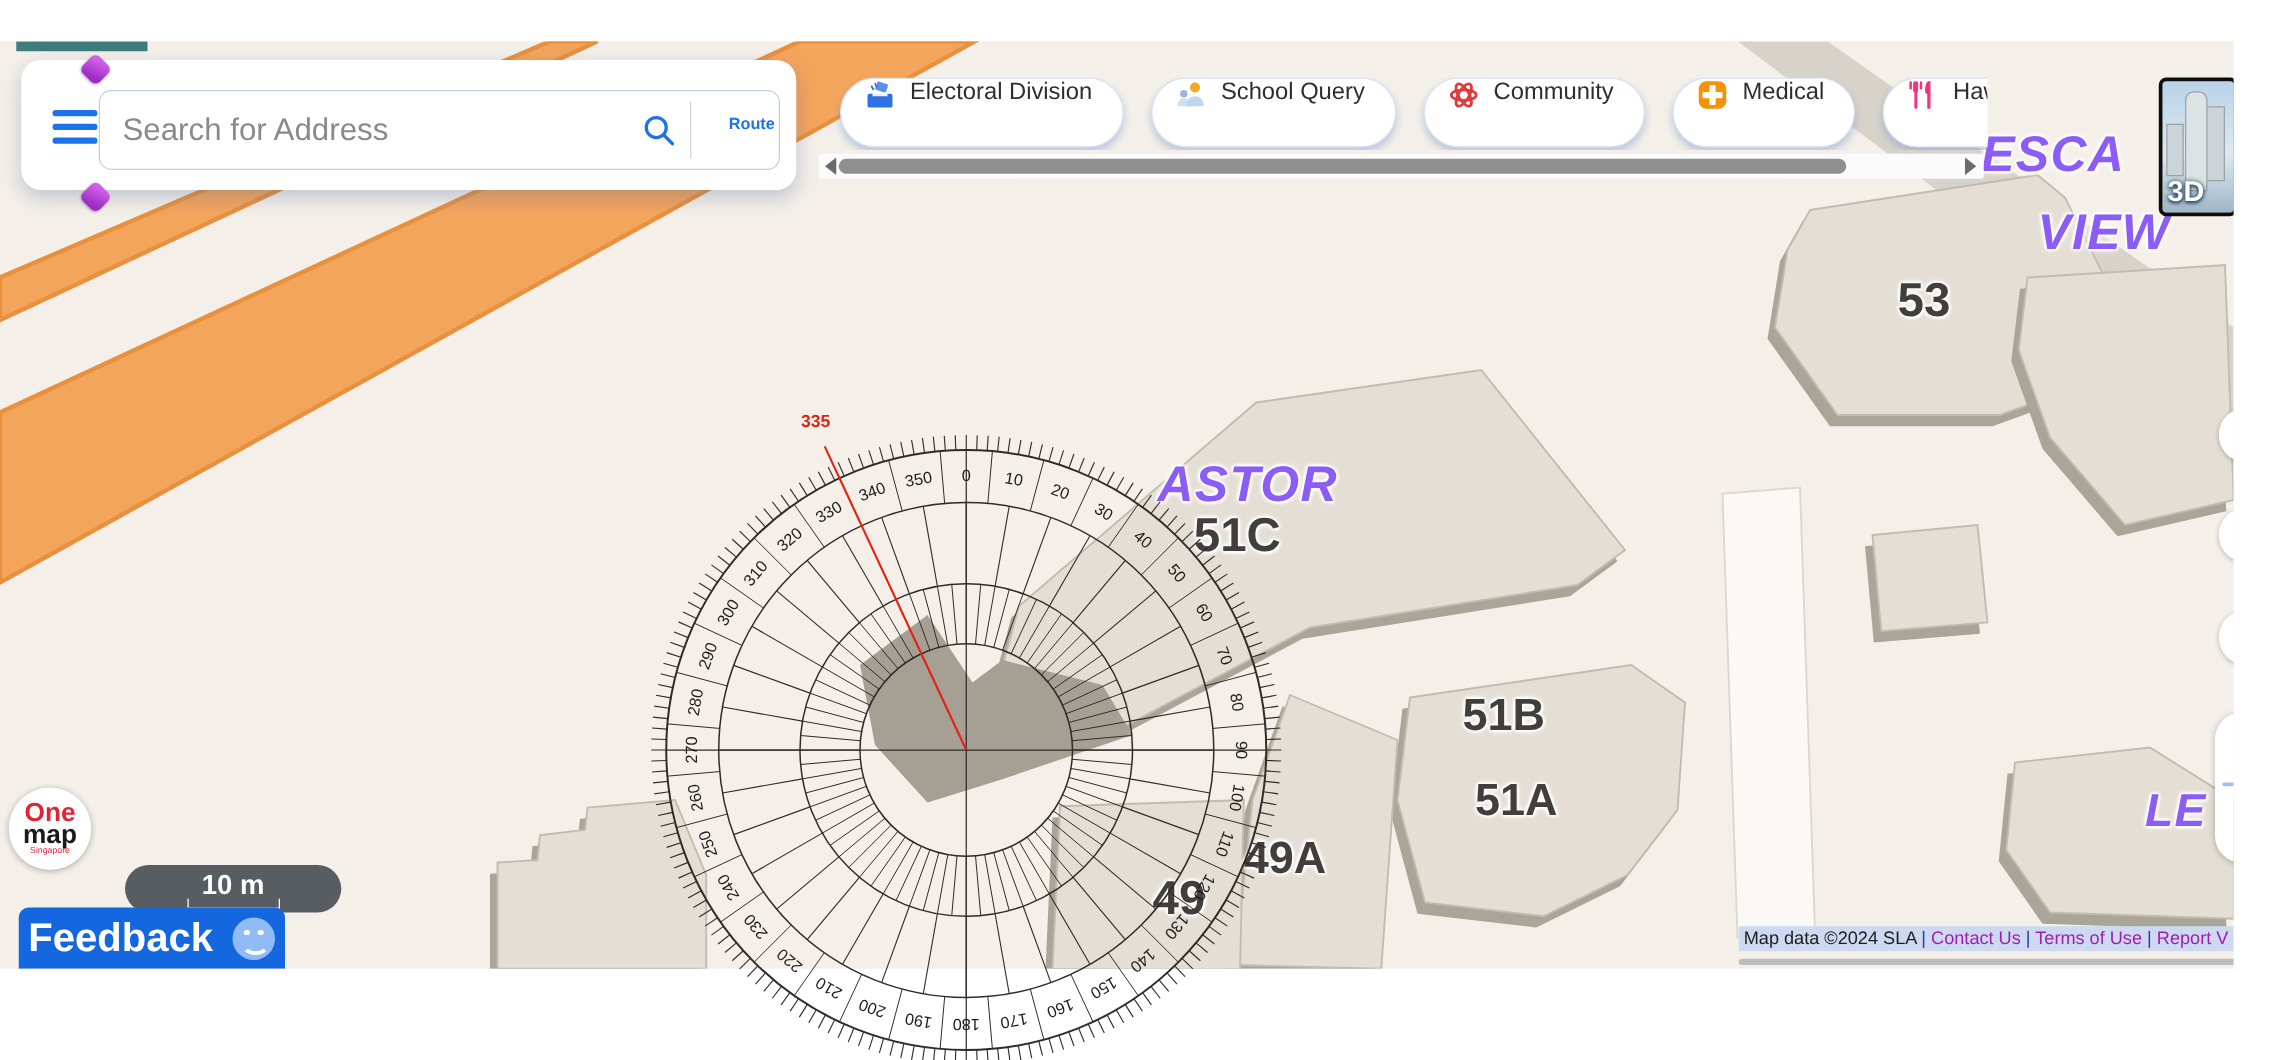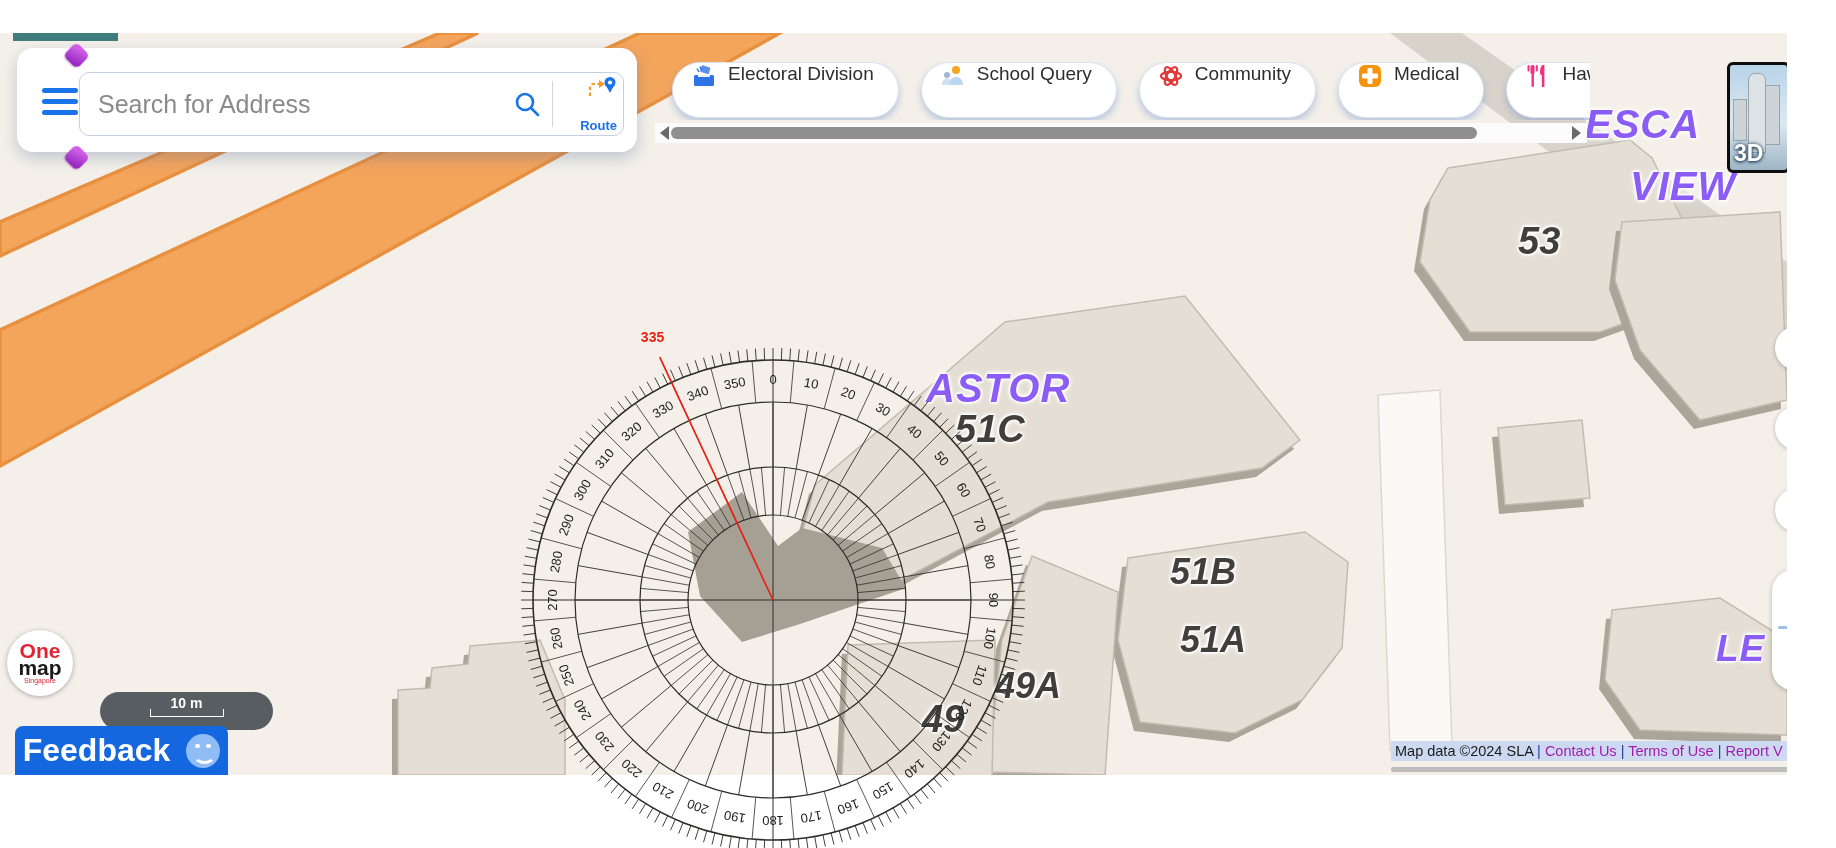--- a/index.html
+++ b/index.html
@@ -9,39 +9,39 @@
   
   .gov-banner{position:absolute;left:0;top:8px;width:1787px;height:24px;background:#f1f1f1;
     border-bottom:1px solid #e3e3e3;display:flex;align-items:center;justify-content:center;gap:8px;}
   .gov-banner span{font-size:16px;color:#4a4a4a;}
 
   
   .map-area{position:absolute;left:0;top:33px;width:1787px;height:742px;background:#f4f0e9;overflow:hidden;}
   .map-svg{position:absolute;left:0;top:0;}
 
   .map-label{position:absolute;font-weight:800;white-space:nowrap;line-height:1;
-    text-shadow:0 0 3px #fff,0 0 3px #fff,0 0 4px #fff,1px 1px 2px #fff,-1px -1px 2px #fff,0 0 6px #fff;font-style:italic;}
+    text-shadow:0 0 3px #fff,0 0 3px #fff,0 0 4px #fff,1px 1px 2px #fff,-1px -1px 2px #fff,0 0 6px #fff;}
   .map-label.blue{color:#8b5cf6;font-style:italic;letter-spacing:1px;}
   .map-label.dark{color:#413f3c;letter-spacing:0;}
 
   
   #protractor{position:absolute;left:473px;top:300px;z-index:5;pointer-events:none;}
 
   
   .search-card{position:absolute;left:17px;top:48px;width:620px;height:104px;background:#fff;
     border-radius:16px;box-shadow:0 6px 16px rgba(70,100,150,.3);z-index:10;}
   .hamburger{position:absolute;left:25px;top:40px;width:36px;height:28px;cursor:pointer;}
   .hamburger i{display:block;height:5px;border-radius:3px;background:#1a73e8;margin-bottom:6px;}
   .search-box{position:absolute;left:62px;top:24px;width:543px;height:62px;border:1.5px solid #c3cfe2;
     border-radius:10px;display:flex;align-items:center;background:#fff;}
   .search-box input{flex:1;border:none;outline:none;font-size:25px;color:#444;padding:0 0 0 18px;
     font-family:"Liberation Sans",sans-serif;background:transparent;}
   .search-box input::placeholder{color:#8a8a8a;}
   .search-divider{width:1px;height:46px;background:#d4d4d4;margin:0 8px 0 10px;}
-  .route-btn{width:56px;display:flex;flex-direction:column;align-items:flex-end;cursor:pointer;padding-right:6px;gap:22px;}
+  .route-btn{width:56px;display:flex;align-items:flex-start;cursor:pointer;padding-right:6px;gap:22px;}
   .route-btn .route-lab{font-size:13px;font-weight:700;color:#1a73e8;margin-top:-2px;}
   .search-icon{cursor:pointer;display:flex;align-items:center;}
 
   .map-marker{position:absolute;width:19px;height:19px;border-radius:5px;z-index:11;
     background:linear-gradient(160deg,#cf5fe6 20%,#9a2cc4 80%);transform:rotate(45deg);
     box-shadow:0 1px 2px rgba(90,0,110,.4);}
 
   
   .pills-viewport{position:absolute;left:660px;top:62px;width:930px;height:58px;overflow:hidden;z-index:10;
     display:flex;align-items:flex-start;}
@@ -76,21 +76,21 @@
   
   .onemap-logo{position:absolute;left:7px;top:597px;width:66px;height:66px;border-radius:50%;background:#fff;
     box-shadow:0 1px 5px rgba(0,0,0,.3);z-index:8;display:flex;flex-direction:column;align-items:center;
     justify-content:center;line-height:.82;cursor:pointer;}
   .onemap-logo .om-one{color:#e02434;font-weight:800;font-size:21px;}
   .onemap-logo .om-map{color:#1a1a1a;font-weight:800;font-size:21px;}
   .onemap-logo .om-sg{color:#e02434;font-size:7px;margin-top:2px;}
 
   .scale-pill{position:absolute;left:100px;top:659px;width:173px;height:38px;border-radius:19px;
     background:rgba(66,72,78,.88);z-index:8;display:flex;flex-direction:column;align-items:center;}
-  .scale-pill .scale-lab{color:#fff;font-weight:700;font-size:14px;margin-top:3px;}
+  .scale-pill .scale-lab{color:#fff;font-weight:700;font-size:22px;margin-top:3px;}
   .scale-pill .bracket{width:72px;height:7px;border-left:1.5px solid #fff;border-right:1.5px solid #fff;
     border-bottom:1.5px solid #fff;margin-top:-2px;}
 
   .feedback-btn{position:absolute;left:15px;top:693px;width:213px;height:49px;background:#1567df;
     border-radius:8px 8px 0 0;z-index:9;display:flex;align-items:center;justify-content:center;gap:16px;cursor:pointer;}
   .feedback-btn .fb-lab{color:#fff;font-weight:700;font-size:32px;}
   .smiley{position:relative;width:34px;height:34px;border-radius:50%;background:#8fbcf5;}
   .smiley b{position:absolute;width:4.5px;height:4.5px;border-radius:50%;background:#fff;top:10px;left:9px;
     box-shadow:11px 0 0 #fff;}
   .smiley i{position:absolute;left:7px;top:12px;width:17px;height:12px;border:3px solid transparent;

